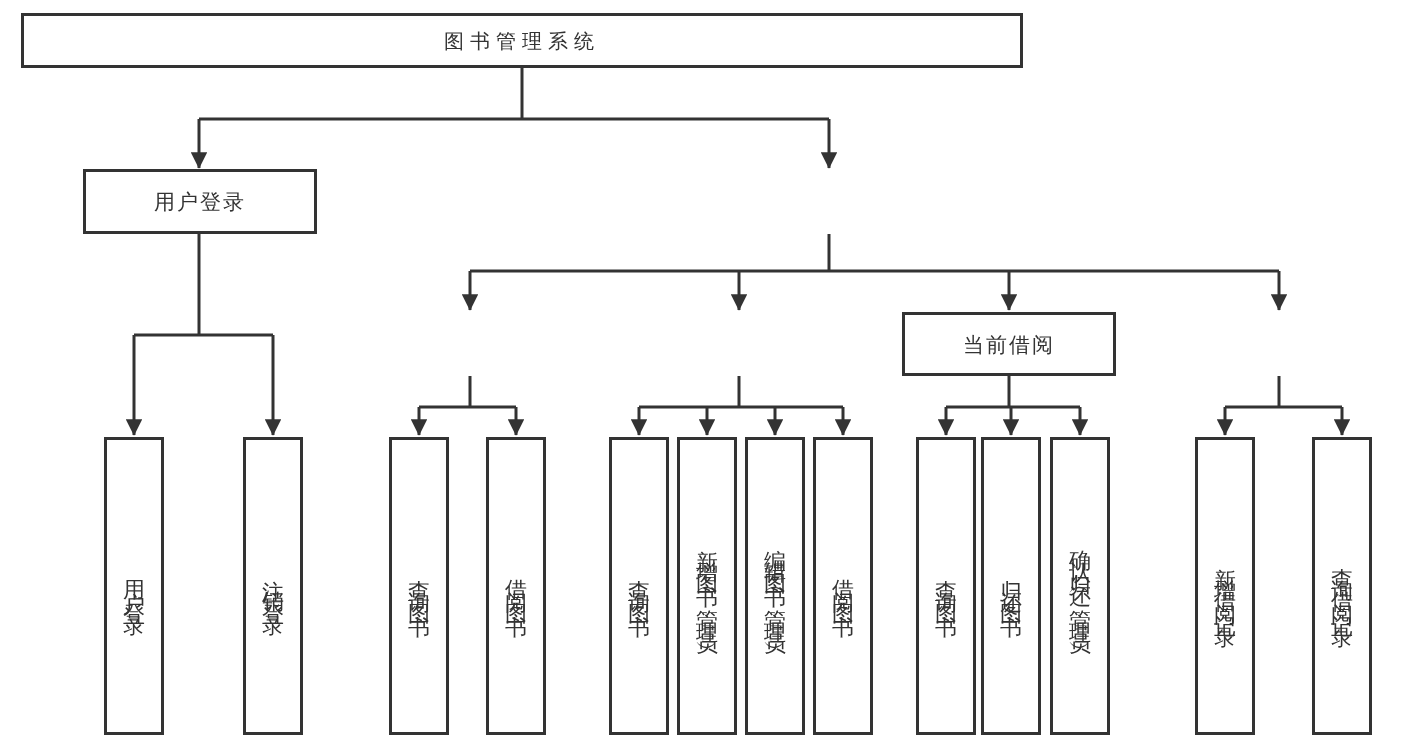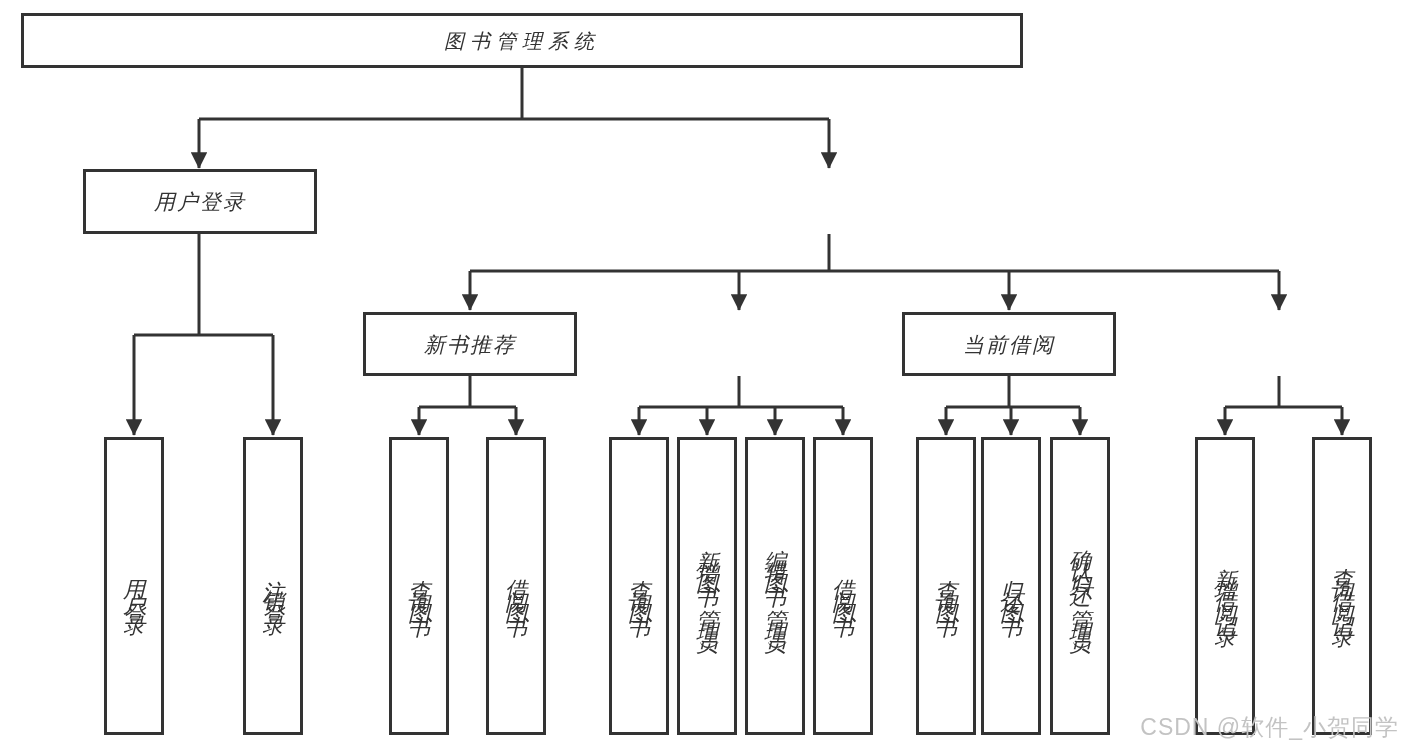--- a/index.html
+++ b/index.html
@@ -16,21 +16,20 @@
   svg.wires path { stroke: #333333; stroke-width: 3; fill: none; }
   .node {
     position: absolute;
     box-sizing: border-box;
     border: 3px solid #333333;
     background: #ffffff;
     display: flex;
     align-items: center;
     justify-content: center;
     text-align: center;
-    font-style: italic;
   }
   .h-node span {
     font-size: 21px;
     letter-spacing: 2px;
     white-space: nowrap;
     line-height: 1;
   }
   .root-node span {
     font-size: 20px;
     letter-spacing: 6px;
@@ -121,23 +120,20 @@
   </svg>
 
   <div class="node h-node root-node" style="left:21px; top:13px; width:1002px; height:55px">
     <span>图书管理系统</span>
   </div>
 
   <div class="node h-node" style="left:83px; top:169px; width:234px; height:65px">
     <span>用户登录</span>
   </div>
 
-  <div class="node h-node" style="left:363px; top:312px; width:214px; height:64px">
-    <span>新书推荐</span>
-  </div>
   <div class="node h-node" style="left:902px; top:312px; width:214px; height:64px">
     <span>当前借阅</span>
   </div>
 
   <div class="node v-node" style="left:104px">
     <span>用户登录</span>
   </div>
   <div class="node v-node" style="left:243px">
     <span>注销登录</span>
   </div>
@@ -172,15 +168,14 @@
     <span>确认归还（管理员）</span>
   </div>
 
   <div class="node v-node" style="left:1195px">
     <span>新增借阅记录</span>
   </div>
   <div class="node v-node" style="left:1312px">
     <span>查询借阅记录</span>
   </div>
 
-  <div class="watermark">CSDN @软件_小贺同学</div>
 
 </div>
 
 </body></html>

